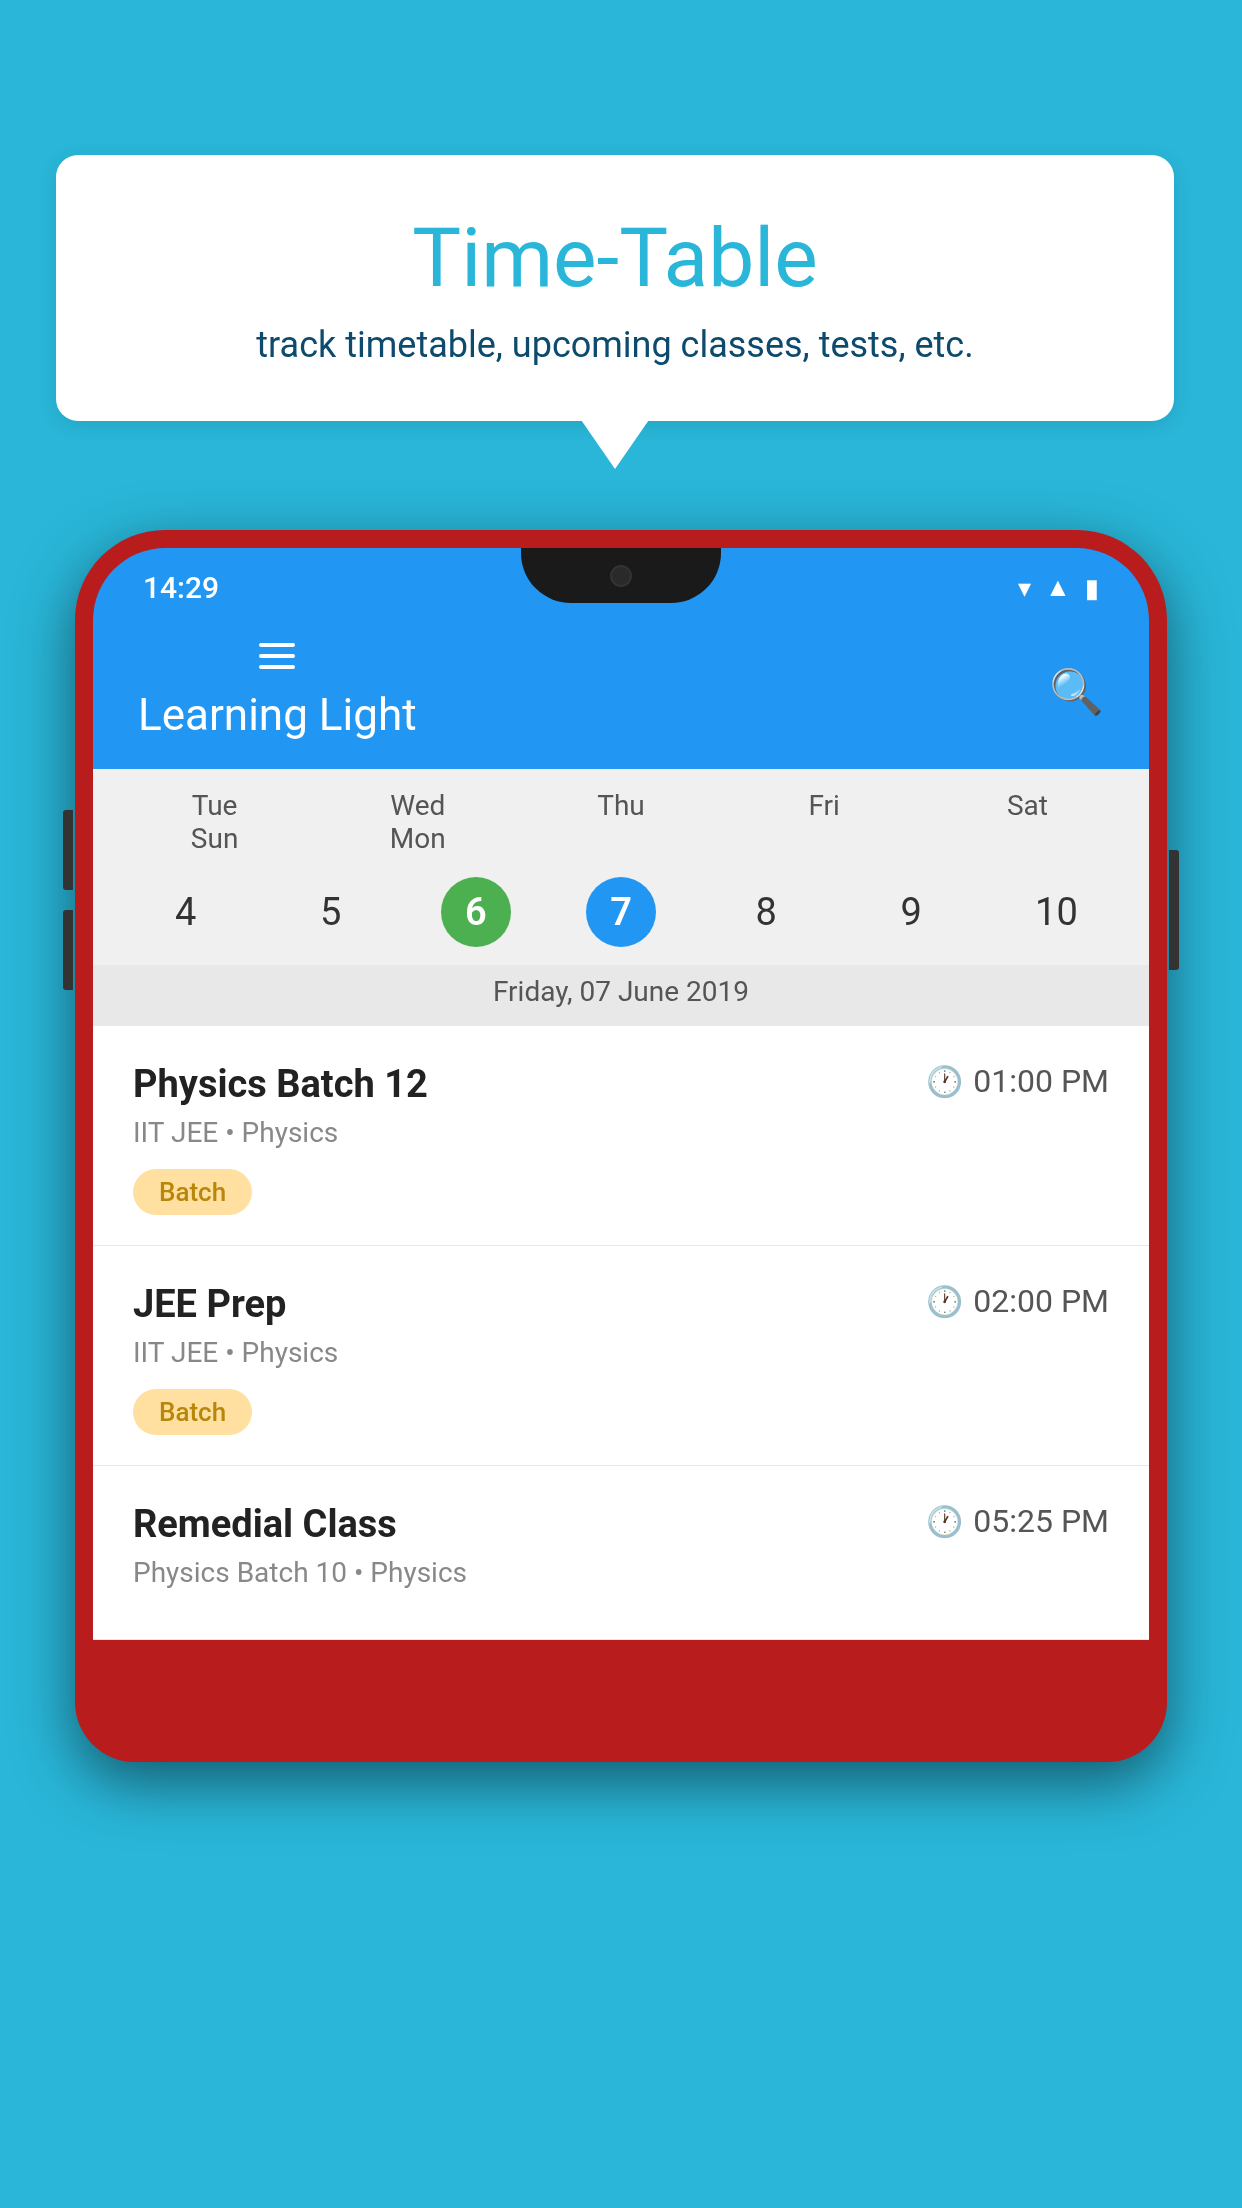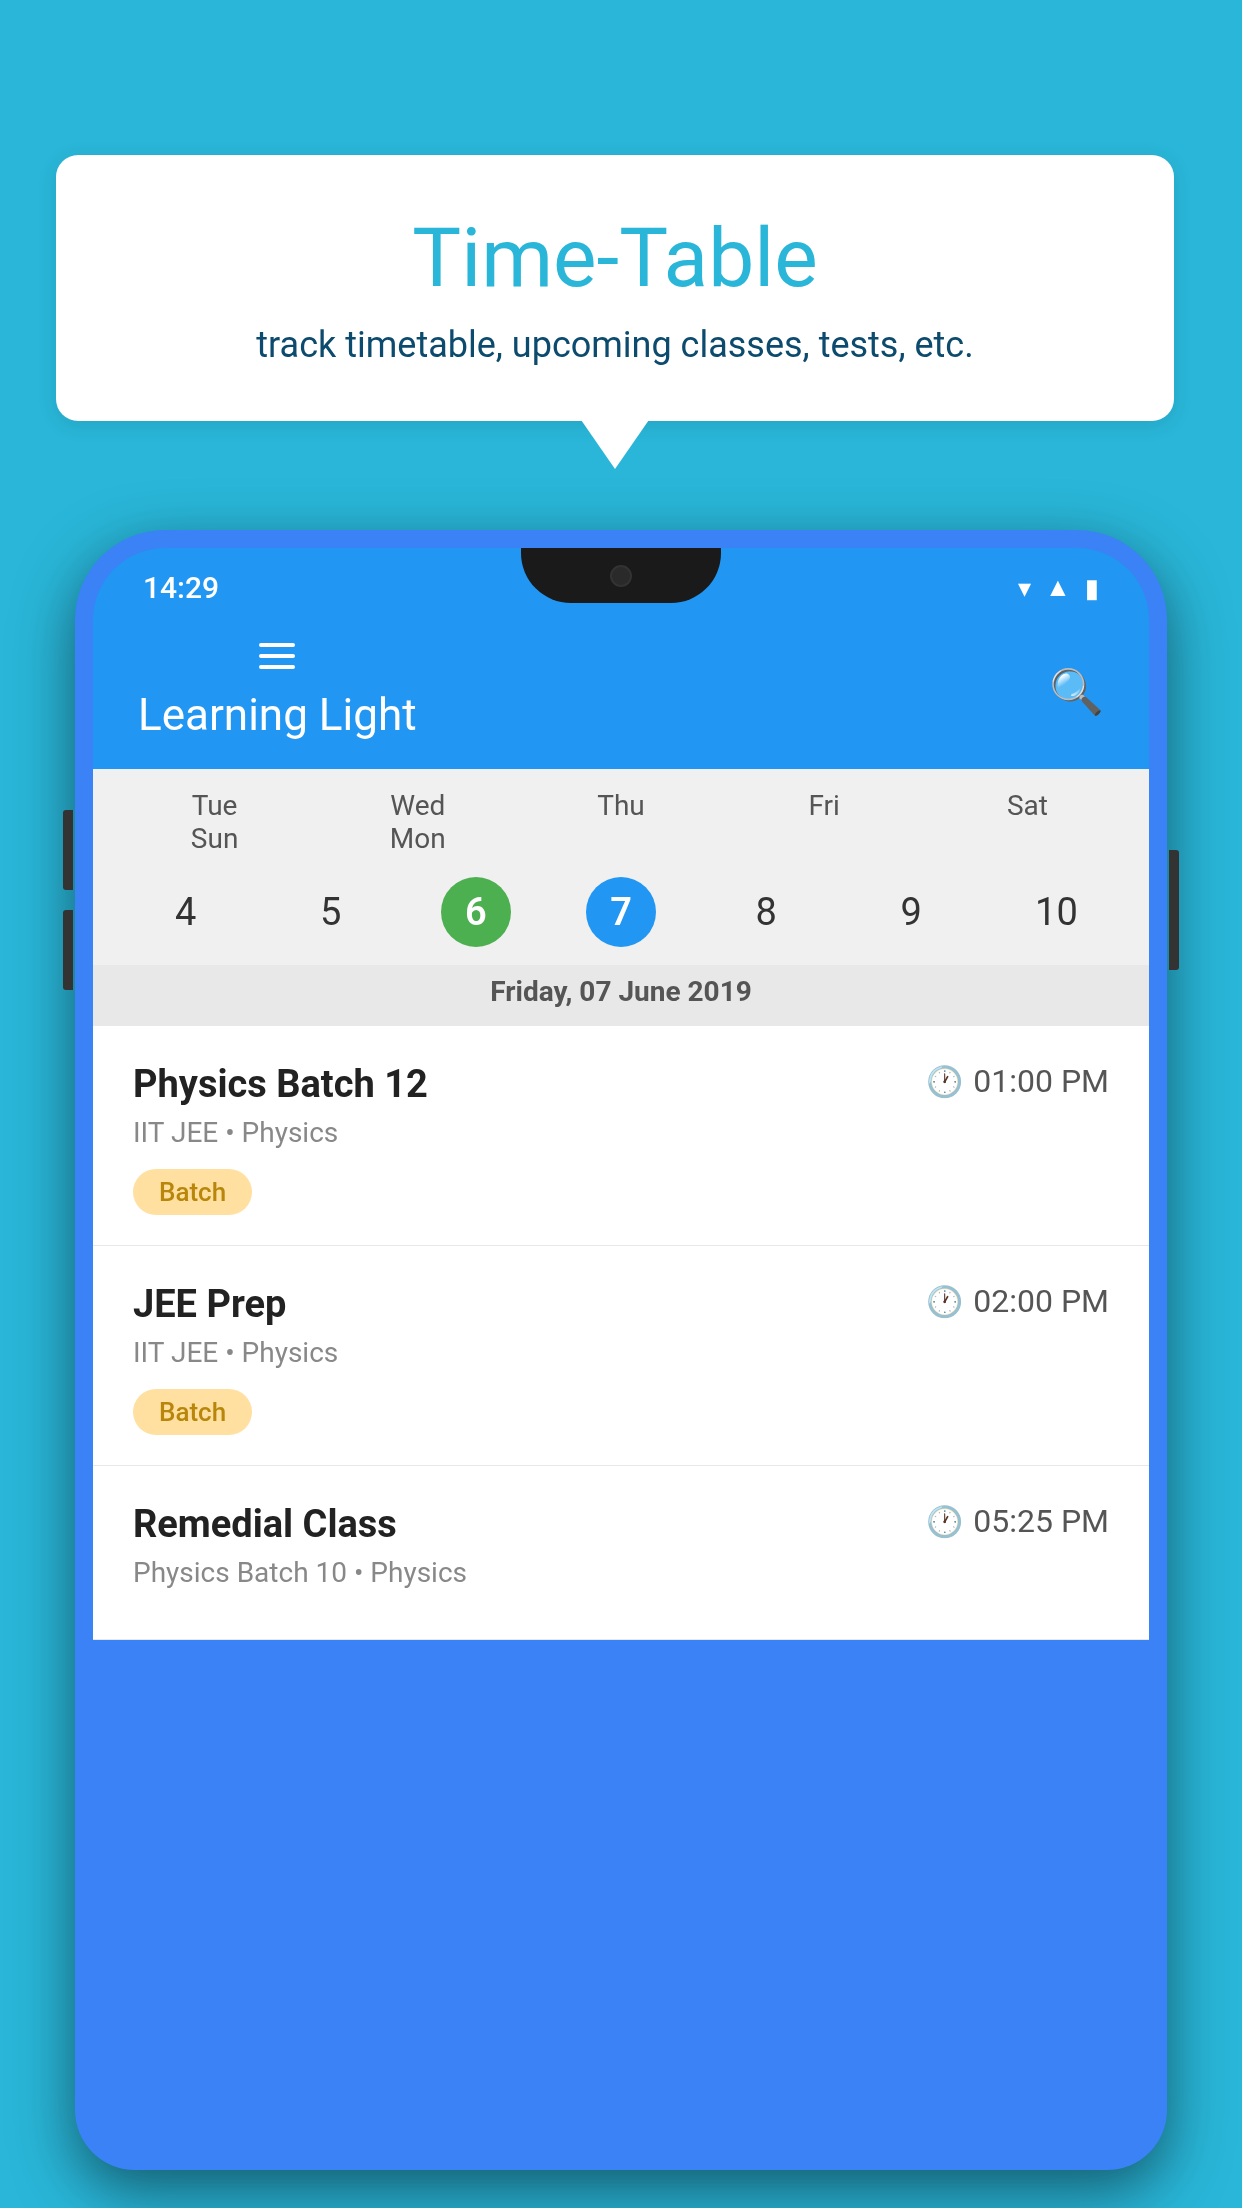--- a/index.html
+++ b/index.html
@@ -59,25 +59,25 @@
     
     .phone-frame {
       position: absolute;
       top: 530px;
       left: 75px;
       right: 75px;
       bottom: 0;
     }
 
     .phone-outer {
-      background: #3b82f6;
+      background: #b91c1c;
       border-radius: 90px 90px 60px 60px;
       padding: 18px;
       width: 100%;
-      height: 1640px;
+      height: 1232px;
       position: relative;
       box-shadow: 0 20px 60px rgba(0,0,0,0.5);
     }
 
     
     .phone-top-bar {
       display: flex;
       justify-content: space-between;
       align-items: center;
       padding: 22px 50px 10px 50px;
@@ -222,21 +222,20 @@
       color: white;
       font-weight: 600;
     }
 
     .selected-date-label {
       text-align: center;
       font-size: 28px;
       color: #555;
       padding: 10px 0 18px 0;
       background: #e8e8e8;
-      font-weight: bold;
     }
 
     
     .schedule-list {
       background: white;
     }
 
     .schedule-item {
       background: white;
       padding: 36px 40px 30px 40px;

